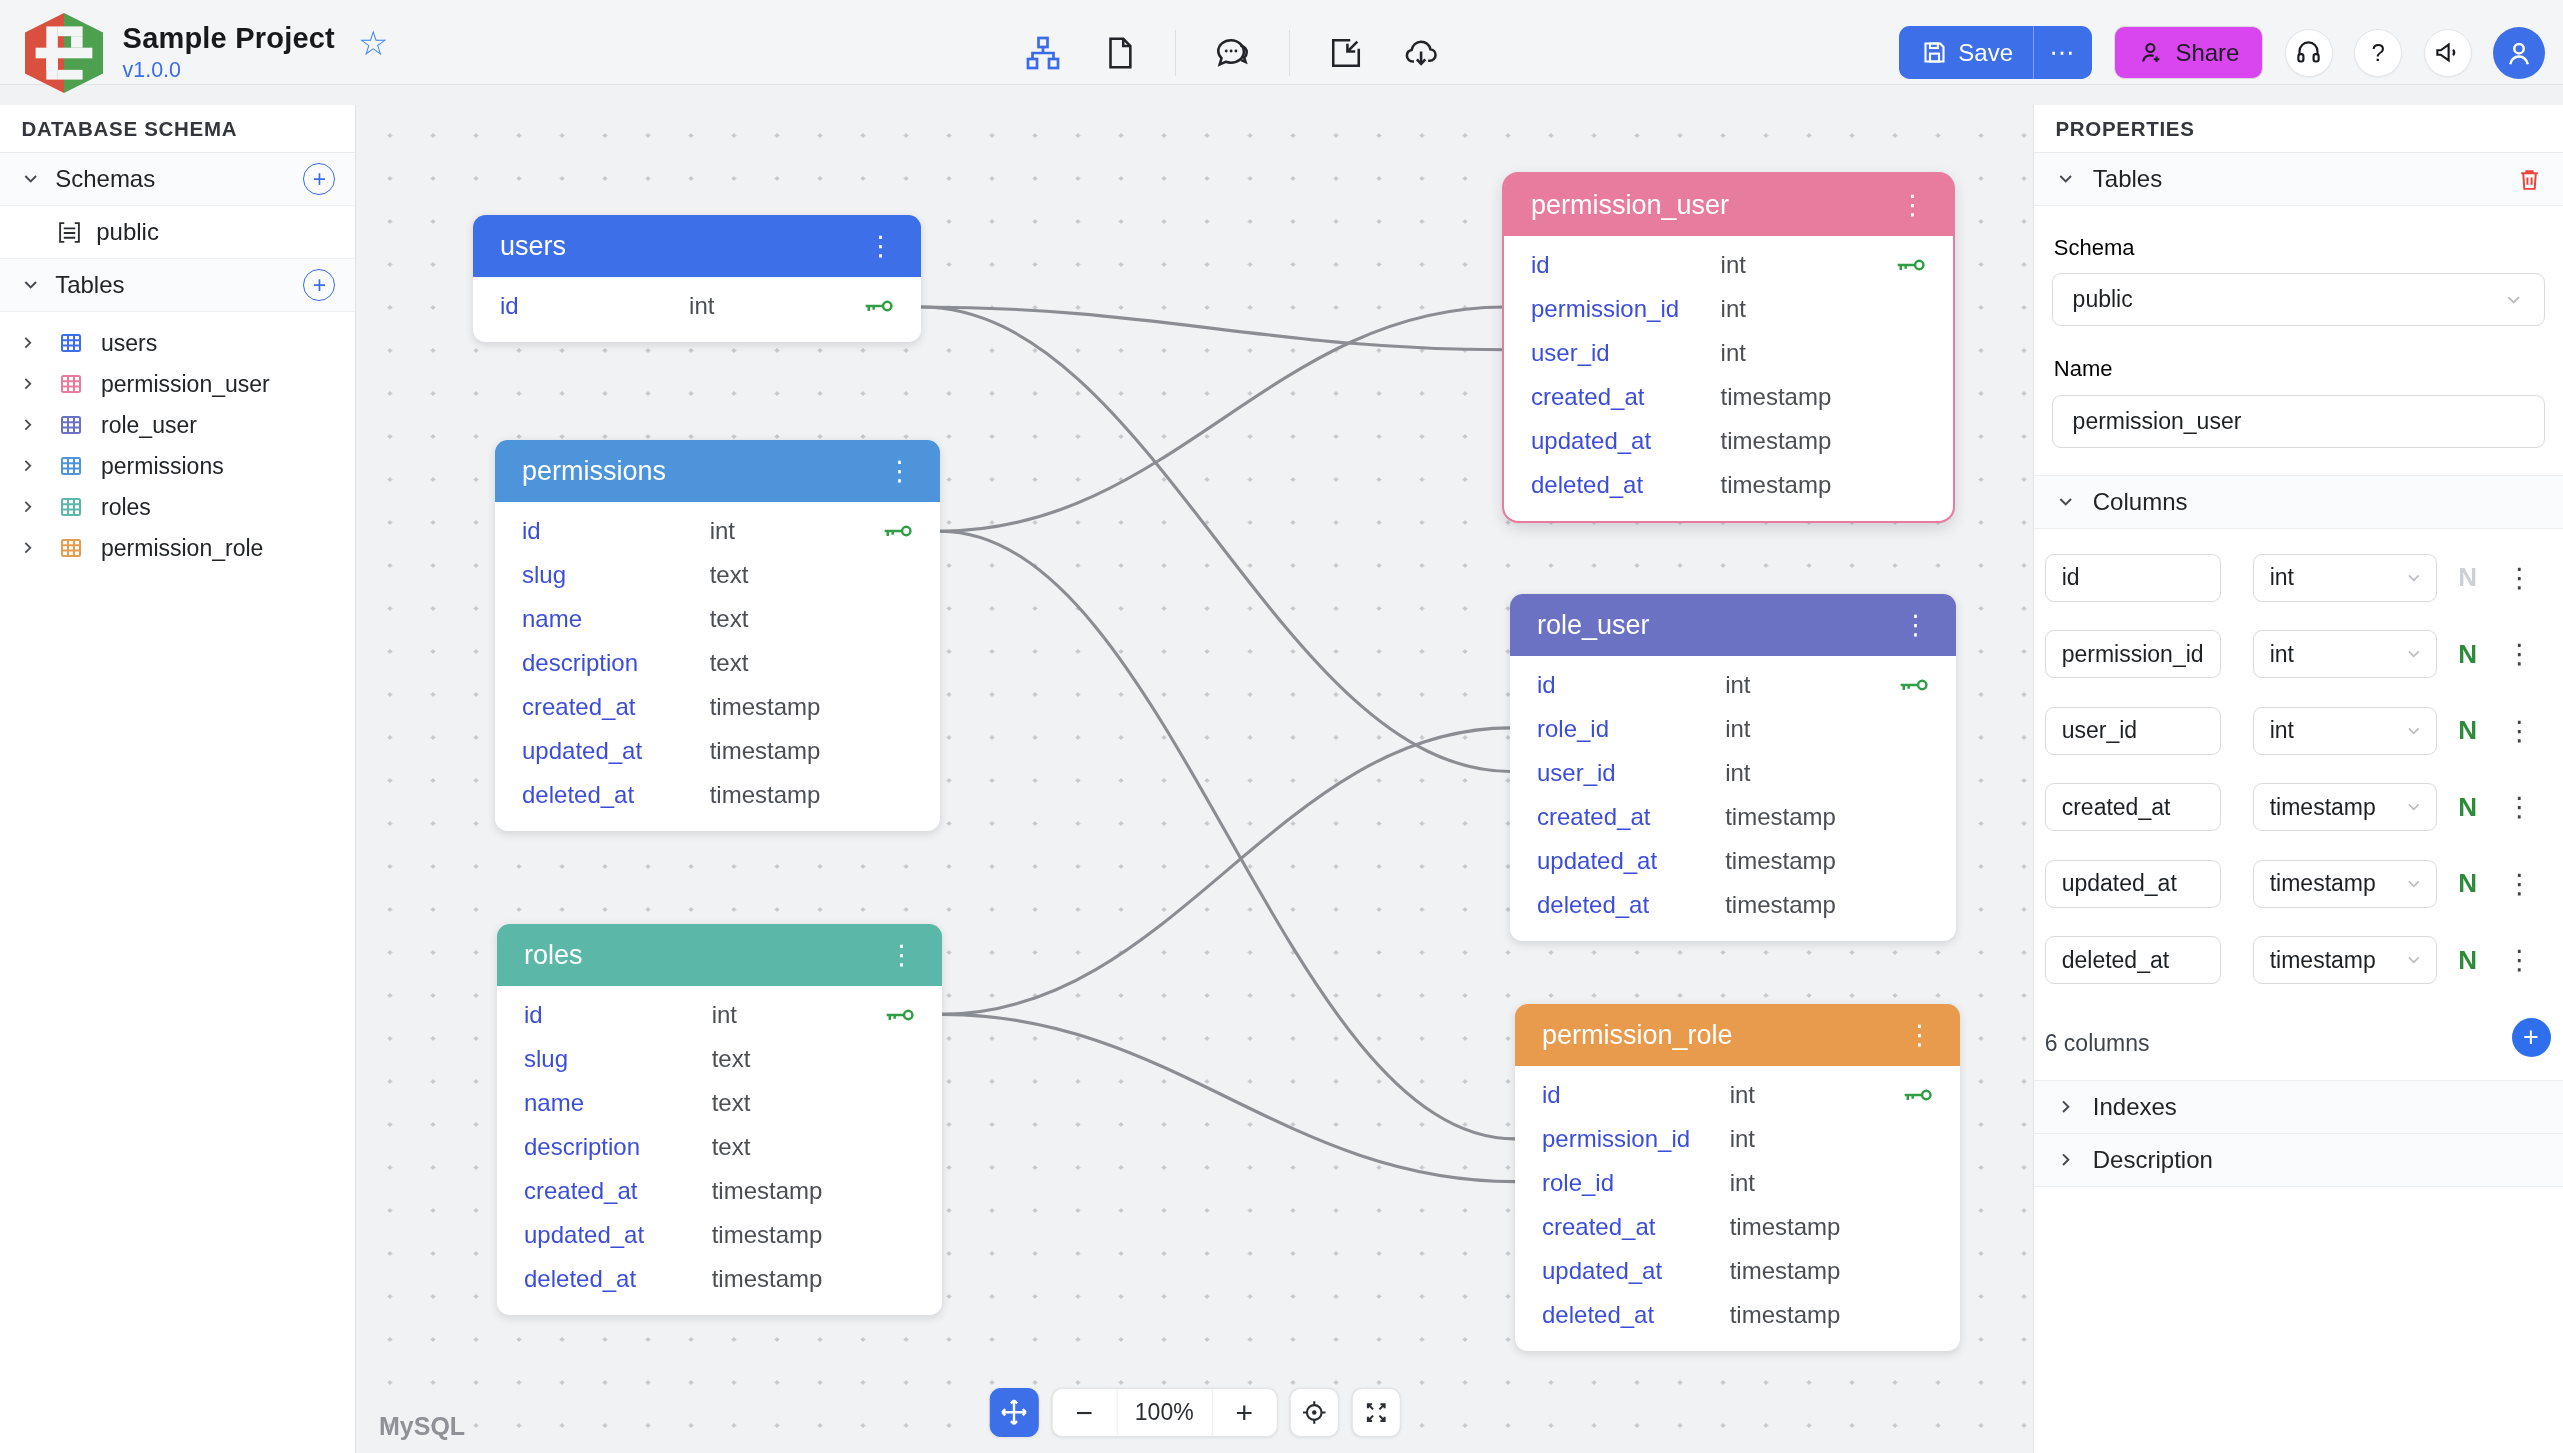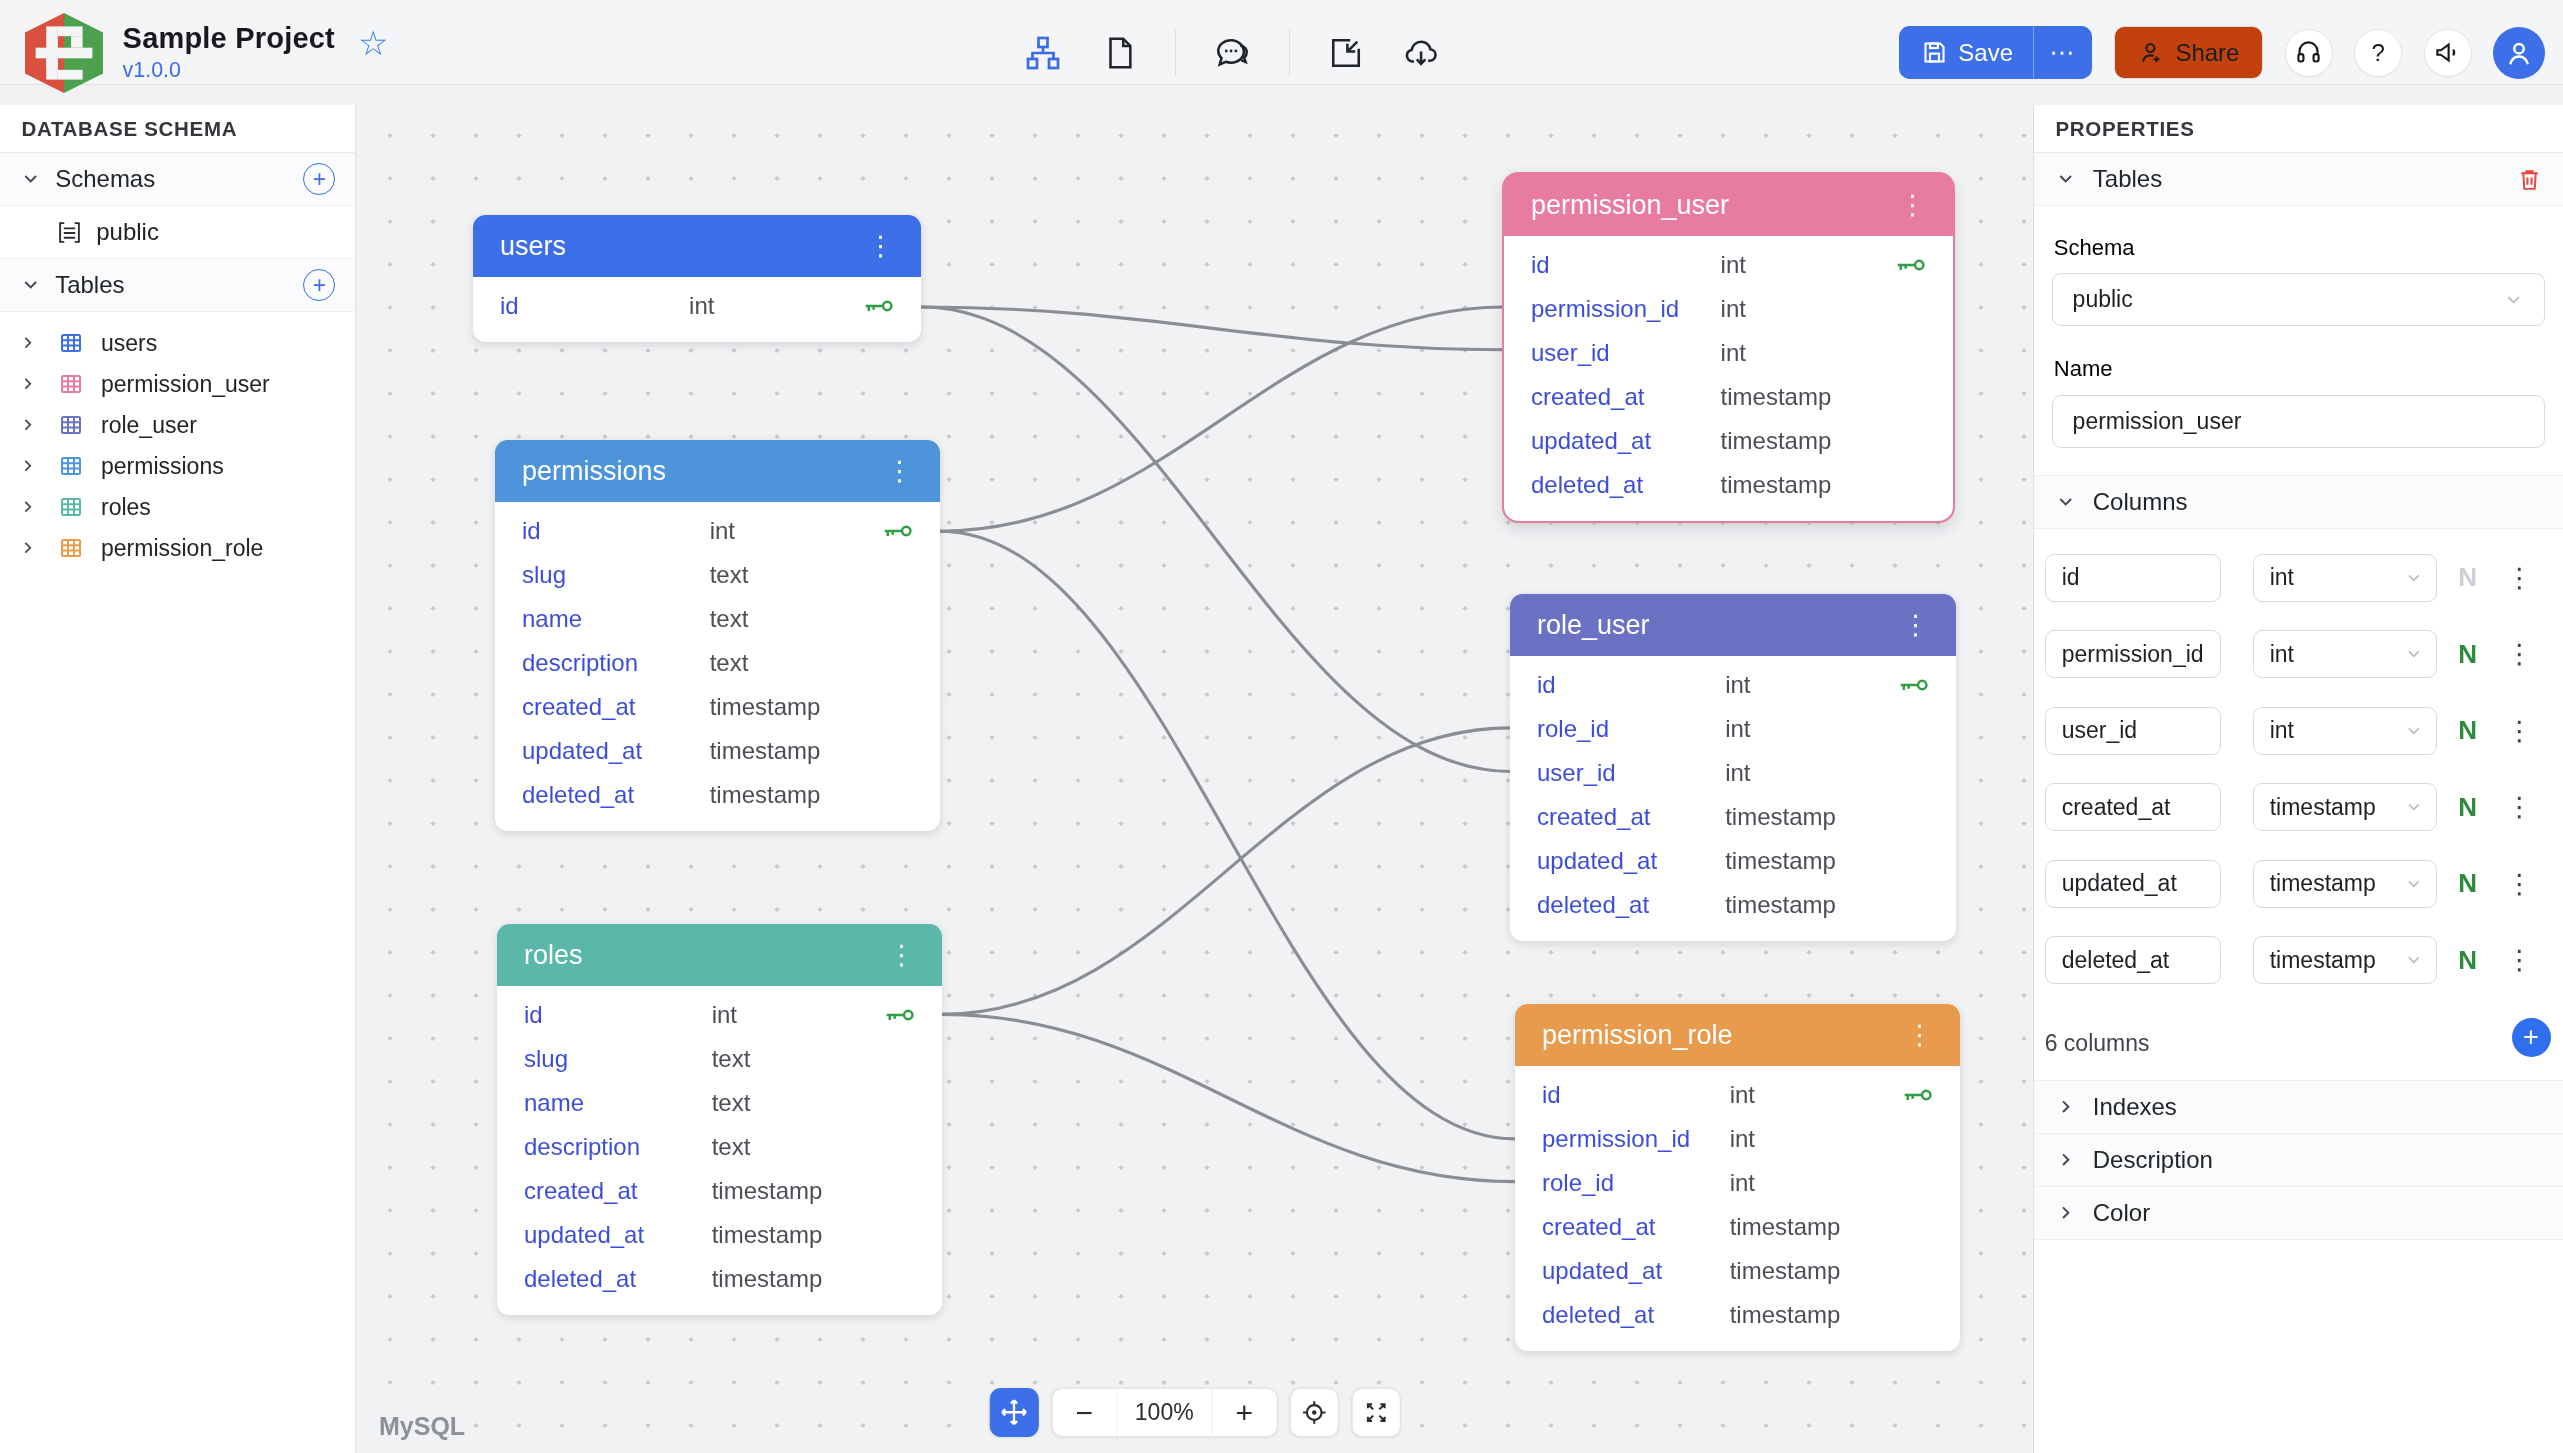--- a/index.html
+++ b/index.html
@@ -17,21 +17,21 @@
   .center-icons { position:absolute; left:1023px; top:0; height:105px; display:flex; align-items:center; gap:37px; }
   .tool-icon { width:39px; height:39px; display:flex; align-items:center; justify-content:center; cursor:pointer; }
   .vdiv { width:0.9px; height:46px; background:#dcdee2; }
   .right-actions { position:absolute; right:18px; top:0; height:105px; display:flex; align-items:center; gap:21.4px; }
   .save-btn { display:flex; align-items:center; height:53px; background:#3d6fe8; border-radius:10.7px;
     color:#fff; font-size:24px; cursor:pointer; overflow:hidden; }
   .save-main { display:flex; align-items:center; gap:10.7px; padding:0 19.6px 0 21.4px; height:100%; }
   .save-sep { width:0.9px; height:53px; background:rgba(255,255,255,.35); }
   .save-more { padding:0 16px; font-size:25px; letter-spacing:1.8px; height:100%; display:flex; align-items:center; }
   .share-btn { display:flex; align-items:center; gap:10.7px; height:53px; padding:0 23px;
-    background:#c2410c; border:0.9px solid #d8dade; border-radius:10.7px; font-size:24px; color:#1c1e22; cursor:pointer; }
+    background:#d946ef; border:0.9px solid #d8dade; border-radius:10.7px; font-size:24px; color:#1c1e22; cursor:pointer; }
   .circle-btn { width:48px; height:48px; border-radius:50%; background:#fff; border:0.9px solid #e3e5e9;
     display:flex; align-items:center; justify-content:center; font-size:24px; color:#17191d; cursor:pointer;
     box-shadow:0 0.9px 1.8px rgba(0,0,0,.05); }
   .avatar { width:52px; height:52px; border-radius:50%; background:#3d6fe8; display:flex;
     align-items:center; justify-content:center; cursor:pointer; }
 
   
   .sidebar { position:absolute; left:0; top:105px; width:356px; height:1348px; background:#fff;
     border-right:0.9px solid #e0e2e6; z-index:20; }
   .panel-caption { height:48px; display:flex; align-items:center; padding:0 21.4px; font-size:20.5px;
@@ -663,21 +663,15 @@
           <path d="M9 6l6 6-6 6"></path>
         </svg>
         <span class="title">Indexes</span>
       </div>
       <div class="section-row">
         <svg class="chev-icon" width="21.4" height="21.4" viewBox="0 0 24 24" fill="none" stroke="#45494f" stroke-width="2.2">
           <path d="M9 6l6 6-6 6"></path>
         </svg>
         <span class="title">Description</span>
       </div>
-      <div class="section-row">
-        <svg class="chev-icon" width="21.4" height="21.4" viewBox="0 0 24 24" fill="none" stroke="#45494f" stroke-width="2.2">
-          <path d="M9 6l6 6-6 6"></path>
-        </svg>
-        <span class="title">Color</span>
-      </div>
     </div>
 </div>
 
 
 </body></html>

